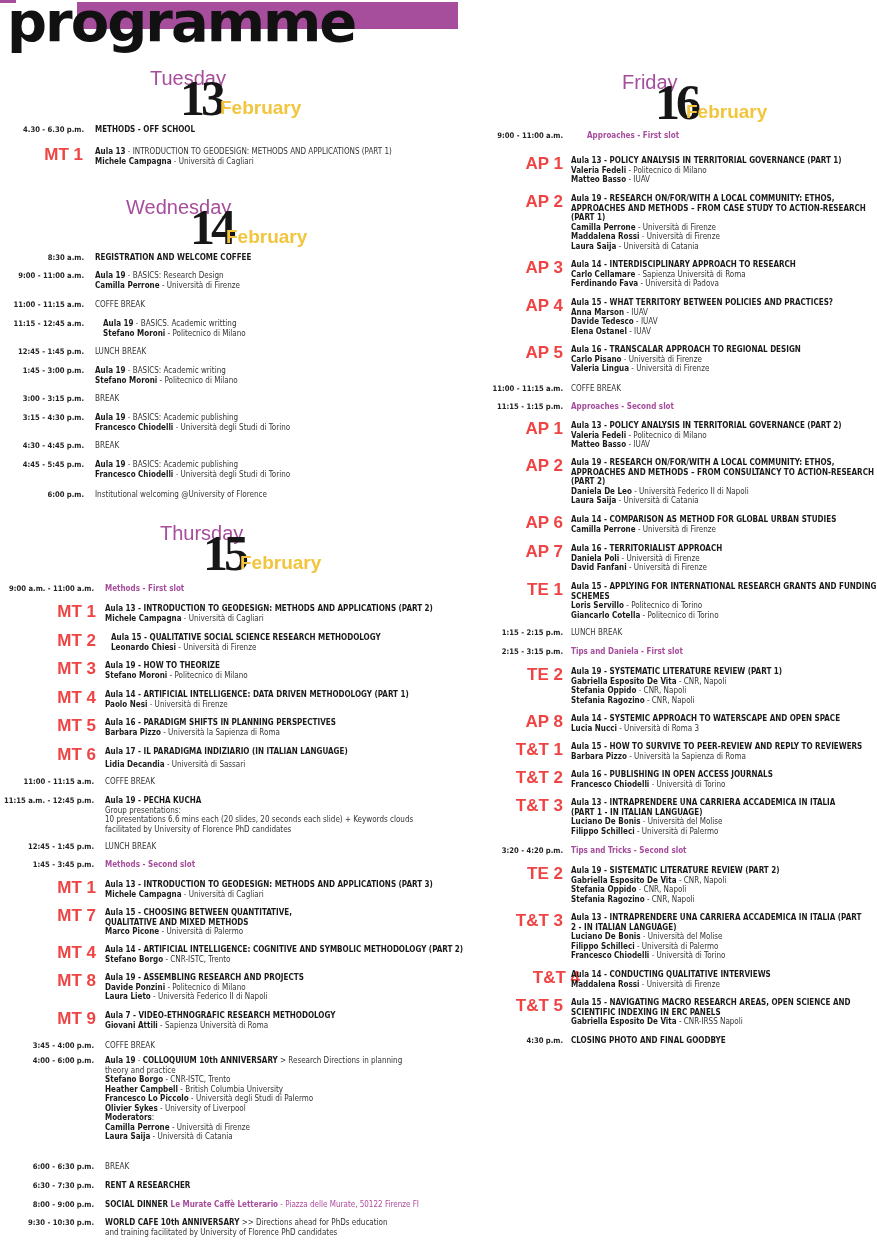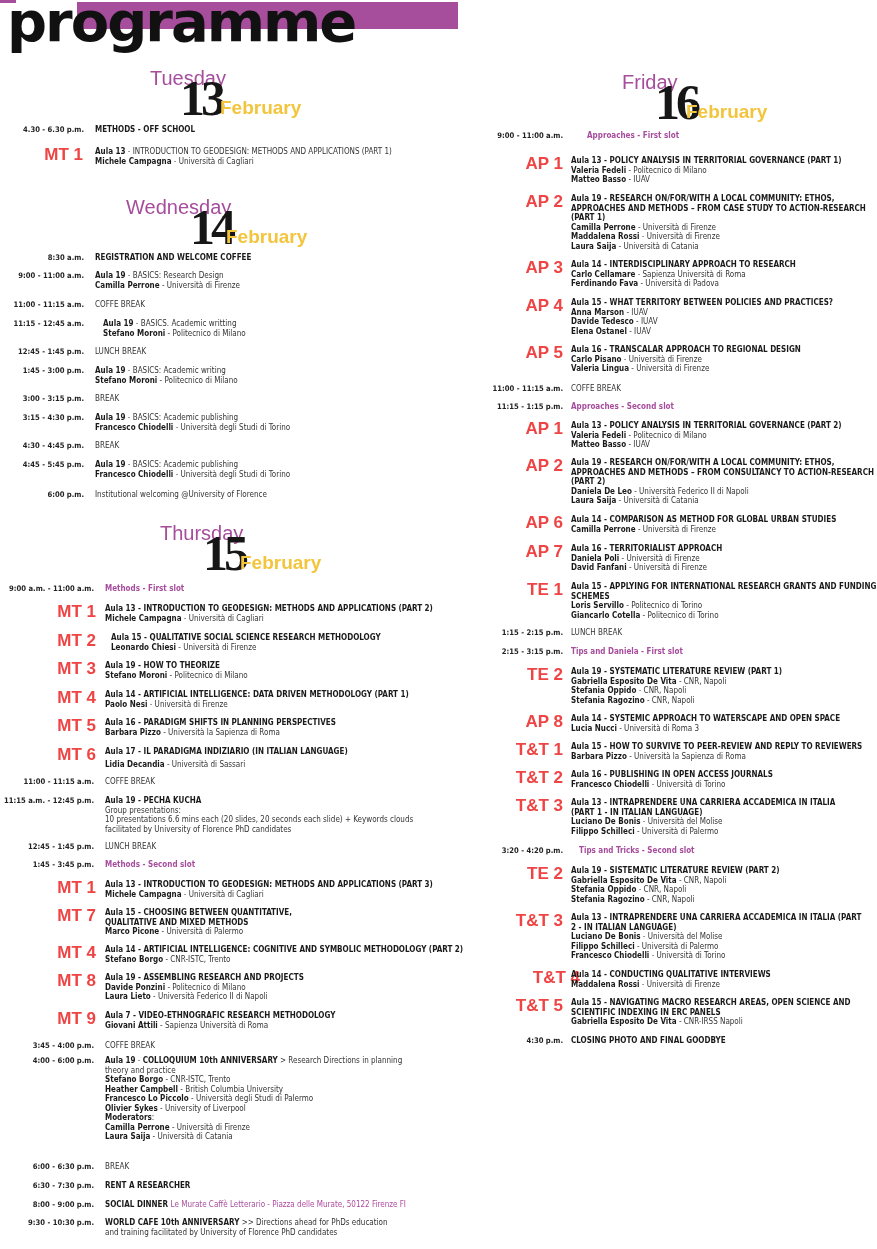--- a/index.html
+++ b/index.html
@@ -17,21 +17,21 @@
 
   .row { position:absolute; font-size:8px; line-height:9.5px; }
   .row .time { position:absolute; text-align:right; font-weight:bold; color:#222; white-space:nowrap; font-size:7.6px; }
   .row .body { position:absolute; white-space:nowrap; color:#333; }
   .row .code { position:absolute; text-align:right; font-weight:bold; font-size:17px; line-height:17px;
                color:#ef4444; white-space:nowrap; font-family:"Liberation Sans",sans-serif; }
   .b { font-weight:bold; color:#1a1a1a; }
   .caps { font-weight:bold; color:#1a1a1a; }
   .slot { color:#a64d9c; font-weight:bold; }
   .pink { color:#b04aa0; }
-  .pinkb { color:#a64d9c; font-weight:normal; }
+  .pinkb { color:#a64d9c; font-weight:bold; }
   .line { display:block; }
 </style>
 </head>
 <body>
 
 <div class="corner-mark"></div>
 <div class="title-bar"></div>
 <div class="title">programme</div>
 
 <div id="schedule">
@@ -447,21 +447,21 @@
       <span class="code" style="width: 80px; left: 483px; top: 0px;">T&amp;T 3</span>
       <div class="body" style="left: 571px; top: 1px;">
         <span class="line"><span class="caps">Aula 13 - INTRAPRENDERE UNA CARRIERA ACCADEMICA IN ITALIA</span></span>
         <span class="line"><span class="caps">(PART 1 - IN ITALIAN LANGUAGE)</span></span>
         <span class="line"><span class="b">Luciano De Bonis</span><span> - Università del Molise</span></span>
         <span class="line"><span class="b">Filippo Schilleci</span><span> - Università di Palermo</span></span>
       </div>
     </div>
     <div class="row" style="top: 846px; left: 0px;">
       <span class="time" style="right: 314px; position: absolute; left: 363px; width: 200px;">3:20 - 4:20 p.m.</span>
-      <div class="body" style="left: 571px; top: 0px; margin-left: 8px;">
+      <div class="body" style="left: 571px; top: 0px;">
         <span class="line"><span class="slot">Tips and Tricks - Second slot</span></span>
       </div>
     </div>
     <div class="row" style="top: 865px; left: 0px;">
       <span class="code" style="width: 80px; left: 483px; top: 0px;">TE 2</span>
       <div class="body" style="left: 571px; top: 1px;">
         <span class="line"><span class="caps">Aula 19 - SISTEMATIC LITERATURE REVIEW (PART 2)</span></span>
         <span class="line"><span class="b">Gabriella Esposito De Vita</span><span> - CNR, Napoli</span></span>
         <span class="line"><span class="b">Stefania Oppido</span><span> - CNR, Napoli</span></span>
         <span class="line"><span class="b">Stefania Ragozino</span><span> - CNR, Napoli</span></span>

